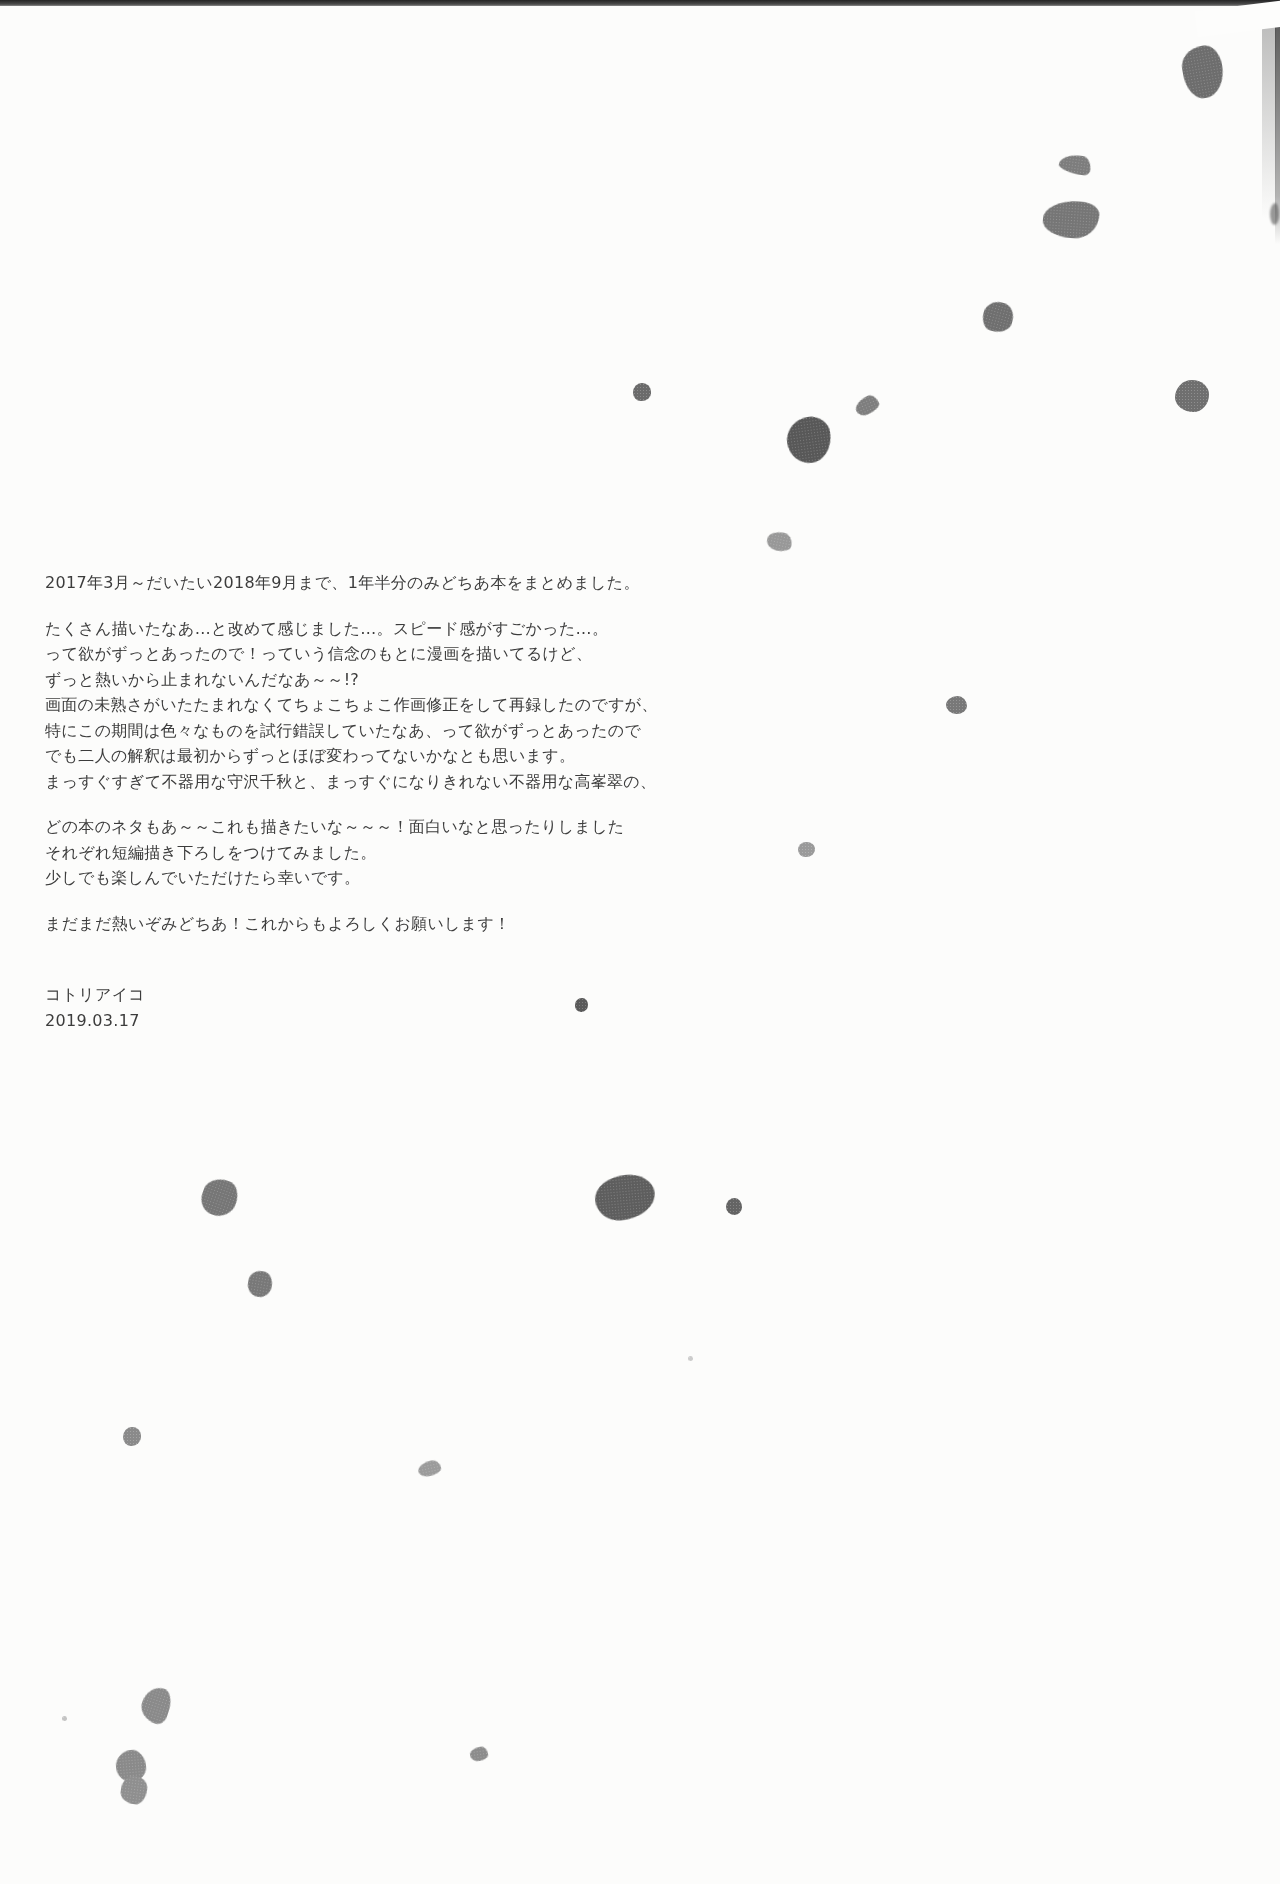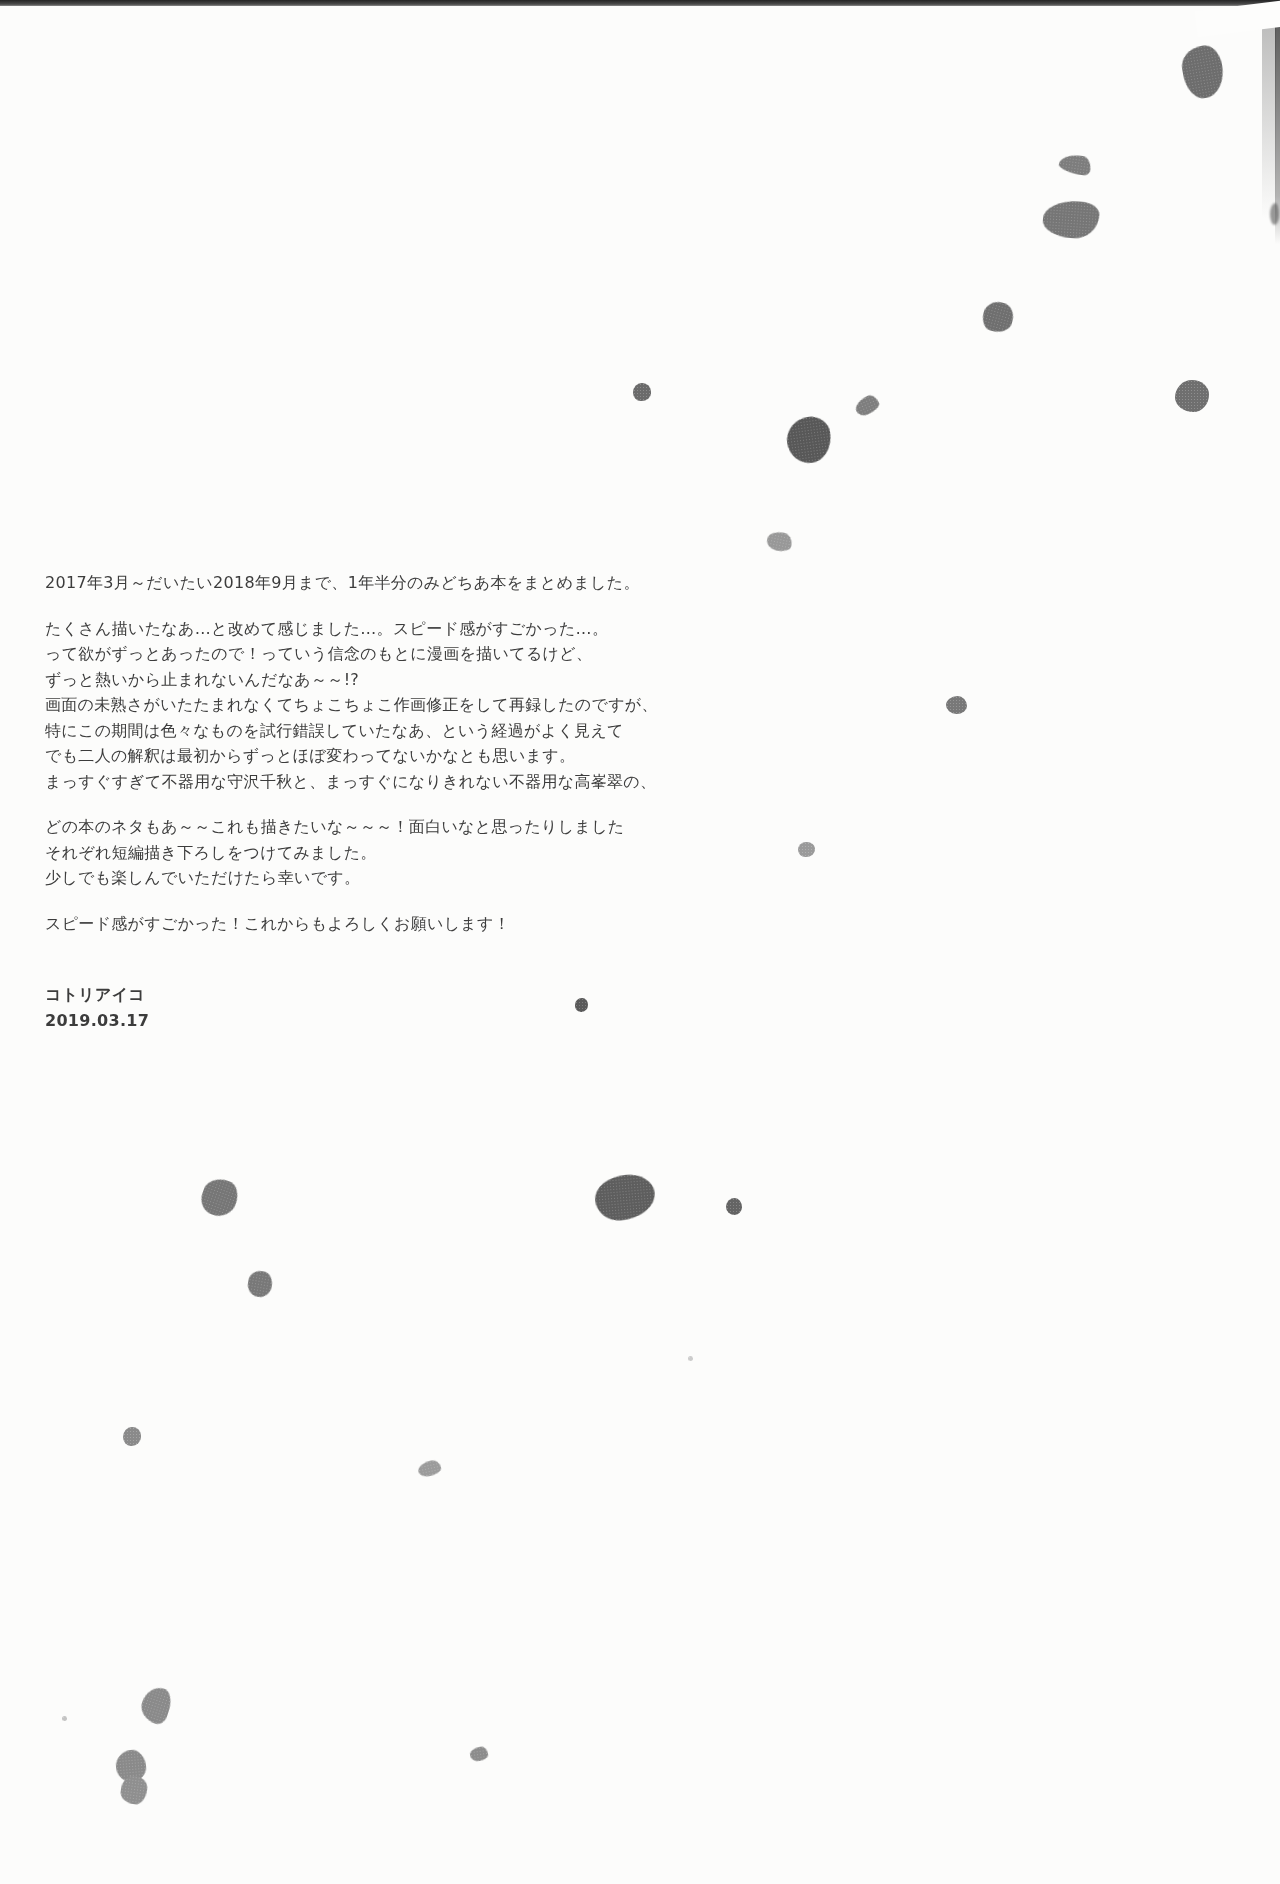--- a/index.html
+++ b/index.html
@@ -50,21 +50,21 @@
   .afterword{
     position:absolute;left:45px;top:570px;width:920px;
     color:#3c3c3c;
     font-size:16px;
     line-height:25.5px;
     letter-spacing:0.3px;
   }
   .para{margin:0 0 20px 0;}
   .line{white-space:nowrap;}
   .sig{margin-top:46px;}
-  .sig div{white-space:nowrap;font-weight:bold;}
+  .sig div{white-space:nowrap;}
 </style>
 </head>
 <body>
 
 <div class="page">
   <div class="top-edge"></div>
   <div class="right-shadow"></div>
   <div class="right-shadow-edge"></div>
   <div class="right-smudge"></div>
   <div class="corner-wedge"></div>
@@ -99,31 +99,31 @@
   <div class="afterword">
     <div id="paras">
         <div class="para">
           <div class="line">2017年3月～だいたい2018年9月まで、1年半分のみどちあ本をまとめました。</div>
         </div>
         <div class="para">
           <div class="line">たくさん描いたなあ…と改めて感じました…。スピード感がすごかった…。</div>
           <div class="line">って欲がずっとあったので！っていう信念のもとに漫画を描いてるけど、</div>
           <div class="line">ずっと熱いから止まれないんだなあ～～!?</div>
           <div class="line">画面の未熟さがいたたまれなくてちょこちょこ作画修正をして再録したのですが、</div>
-          <div class="line">特にこの期間は色々なものを試行錯誤していたなあ、という経過がよく見えて</div>
+          <div class="line">特にこの期間は色々なものを試行錯誤していたなあ、って欲がずっとあったので</div>
           <div class="line">でも二人の解釈は最初からずっとほぼ変わってないかなとも思います。</div>
           <div class="line">まっすぐすぎて不器用な守沢千秋と、まっすぐになりきれない不器用な高峯翠の、</div>
         </div>
         <div class="para">
           <div class="line">どの本のネタもあ～～これも描きたいな～～～！面白いなと思ったりしました</div>
           <div class="line">それぞれ短編描き下ろしをつけてみました。</div>
           <div class="line">少しでも楽しんでいただけたら幸いです。</div>
         </div>
         <div class="para">
-          <div class="line">スピード感がすごかった！これからもよろしくお願いします！</div>
+          <div class="line">まだまだ熱いぞみどちあ！これからもよろしくお願いします！</div>
         </div>
       </div>
     <div class="sig">
       <div>コトリアイコ</div>
       <div>2019.03.17</div>
     </div>
   </div>
 </div>
 
 </body></html>

